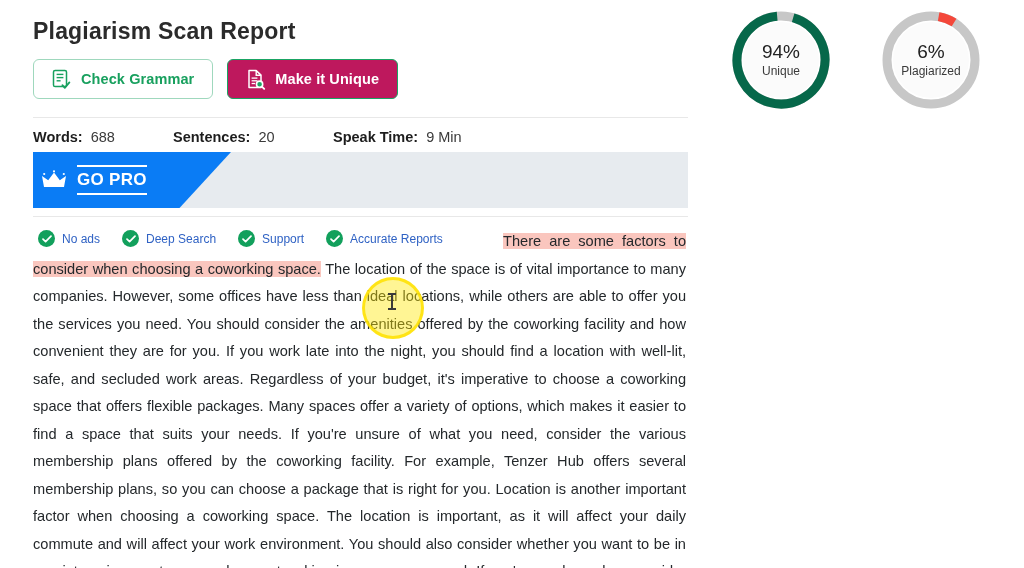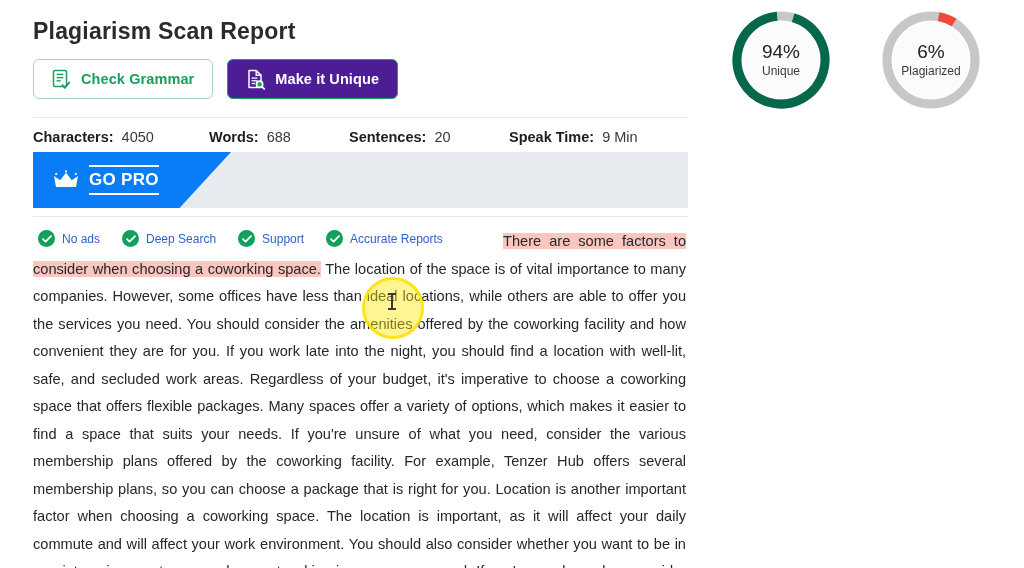--- a/index.html
+++ b/index.html
@@ -23,21 +23,21 @@
 
   
   .action-row { position: absolute; left: 33px; top: 59px; display: flex; gap: 14px; }
   .btn {
     display: flex; align-items: center; gap: 9px;
     height: 40px; padding: 0 18px; border-radius: 6px;
     font-size: 14.5px; font-weight: 700; letter-spacing: .1px;
     cursor: pointer; white-space: nowrap;
   }
   .btn-outline { background: #fff; border: 1px solid #9fd8bd; color: #18a05e; }
-  .btn-solid   { background: #4c1d95; border: 1px solid #1aa463; color: #ffffff; }
+  .btn-solid   { background: #be185d; border: 1px solid #1aa463; color: #ffffff; }
   .btn svg { display:block; }
 
   .hr-top {
     position: absolute; left: 33px; top: 117px; width: 655px; height: 1px;
     background: #e8e8e8;
   }
 
   
   .stats-row {
     position: absolute; left: 33px; top: 129px; width: 650px;
@@ -53,21 +53,21 @@
 
   
   .pro-strip {
     position: absolute; left: 33px; top: 152px; width: 655px; height: 56px;
     background: #e7ebef;
   }
   .pro-badge {
     position: absolute; left: 0; top: 0; width: 198px; height: 56px;
     background: #0a7cf5;
     clip-path: polygon(0 0, 100% 0, 74% 100%, 0 100%);
-    display: flex; align-items: center; gap: 10px; padding-left: 20px;
+    display: flex; align-items: center; gap: 10px; padding-left: 8px;
   }
   .pro-badge .crown { width: 26px; height: 20px; }
   .pro-text {
     color: #fff; font-size: 17px; font-weight: 800; letter-spacing: .3px;
     padding: 3px 0; border-top: 2px solid #fff; border-bottom: 2px solid #fff;
   }
   .hr-pro {
     position: absolute; left: 33px; top: 216px; width: 655px; height: 1px; background:#e8e8e8;
   }
 
@@ -163,24 +163,20 @@
             <line x1="15.9" y1="17.6" x2="18.2" y2="19.9" stroke="#ffffff" stroke-width="1.8" stroke-linecap="round"></line>
           </svg>
         </span>
         <span>Make it Unique</span>
       </div>
     </div>
 
     <div class="hr-top"></div>
 
     <div class="stats-row">
-      <div class="stat stat-1">
-        <span class="k">Characters:</span>
-        <span class="v">4050</span>
-      </div>
       <div class="stat stat-2">
         <span class="k">Words:</span>
         <span class="v">688</span>
       </div>
       <div class="stat stat-3">
         <span class="k">Sentences:</span>
         <span class="v">20</span>
       </div>
       <div class="stat">
         <span class="k">Speak Time:</span>

